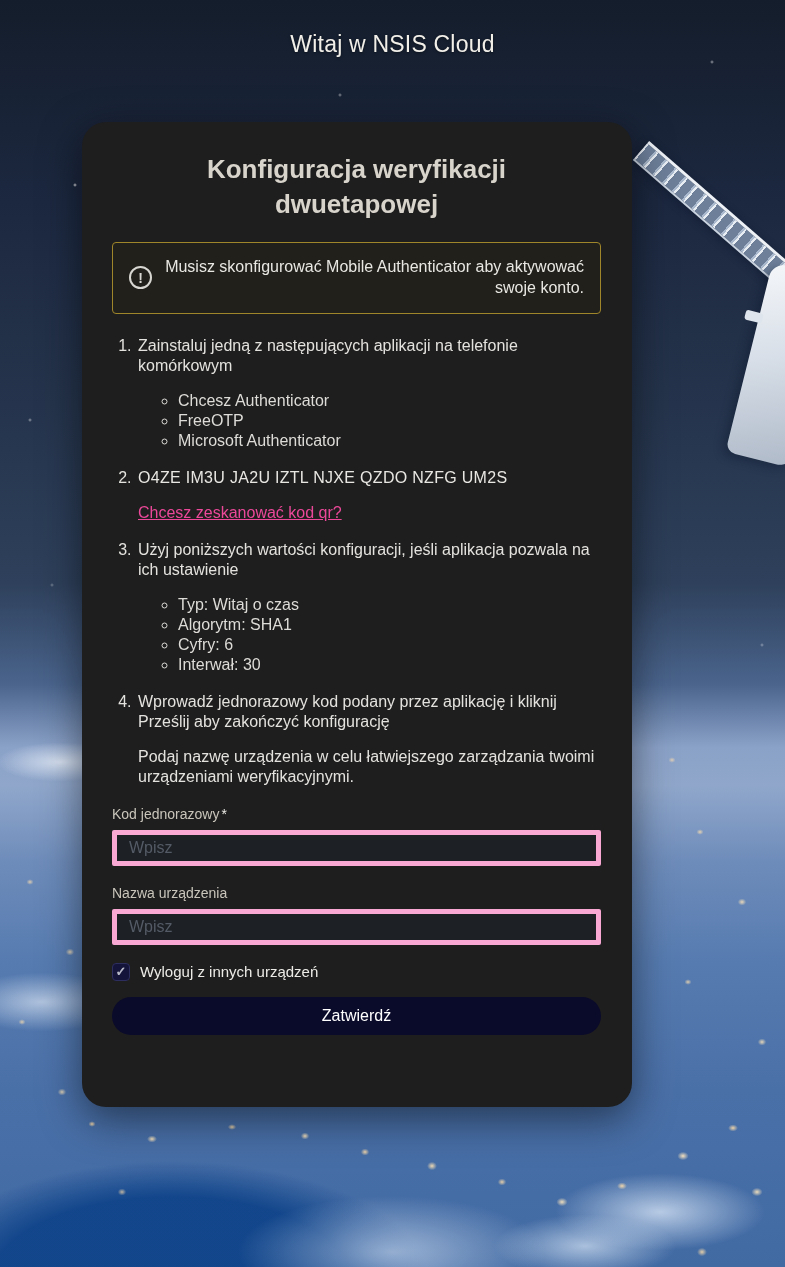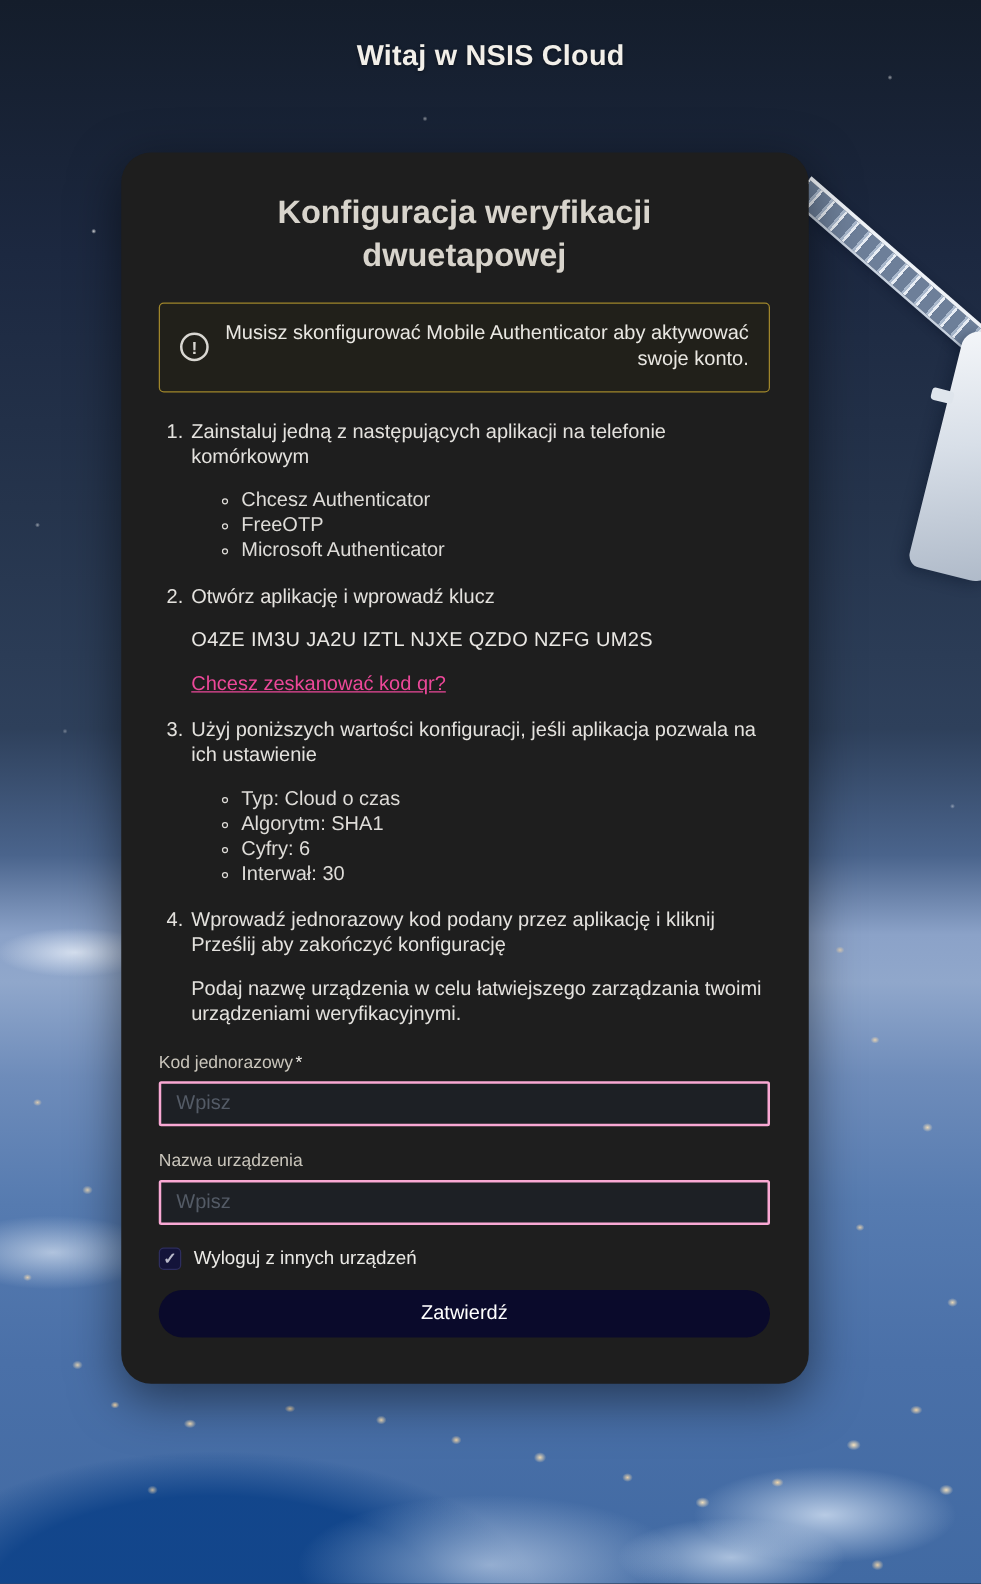--- a/index.html
+++ b/index.html
@@ -80,27 +80,27 @@
     z-index:1;
   }
   .sat-body::before {
     content:""; position:absolute; left:-14px; top:52px; width:18px; height:10px;
     background:#dfe5ec; border-radius:3px;
   }
 
   
   .page-title {
     position:absolute; top:31px; left:0; width:100%; z-index:2;
-    text-align:center; color:#f2efe9; font-size:23px; font-weight:bold;
+    text-align:center; color:#f2efe9; font-size:23px; font-weight:normal;
     letter-spacing:.2px;
     text-shadow:0 1px 3px rgba(0,0,0,.4);
   }
 
   .card {
-    position:absolute; left:97px; top:122px; width:550px; height:985px; z-index:2;
+    position:absolute; left:82px; top:122px; width:550px; height:985px; z-index:2;
     background:#1e1e1e; border-radius:24px;
     padding:30px 31px 34px 30px;
     box-shadow:0 12px 40px rgba(0,0,0,.5);
     color:#e4e2de;
     overflow:hidden;
   }
 
   .card-title {
     text-align:center; color:#d8d4cc; font-size:26px; font-weight:bold;
     line-height:1.35; padding:0 30px; margin-bottom:20px;
@@ -134,21 +134,21 @@
     display:inline-block; margin-top:15px; color:#ec4899;
     text-decoration:underline; font-size:16px; cursor:pointer;
   }
   .step-note { margin-top:15px; line-height:20px; color:#e4e2de; }
 
   .form-group { margin-top:19px; }
   .field-label { display:block; font-size:14px; color:#c9c5bb; margin-bottom:8px; }
   .required-mark { color:#efede8; margin-left:2px; }
   .text-input {
     width:100%; height:36px; background:#1d2025;
-    border:2px solid #f9a8d4; border-radius:2px;
+    border:5px solid #f9a8d4; border-radius:2px;
     color:#e6e6e6; font-size:16px; padding:0 12px;
     font-family:"Liberation Sans", sans-serif;
     outline:none;
   }
   .text-input::placeholder { color:#545b66; }
 
   .checkbox-row { margin-top:18px; display:flex; align-items:center; gap:10px; }
   .checkbox {
     width:18px; height:18px; border-radius:4px;
     background:#14143a; border:1px solid #2d2d5e;
@@ -187,28 +187,27 @@
   <ol class="steps">
     <li>
       <span>Zainstaluj jedną z następujących aplikacji na telefonie komórkowym</span>
       <ul>
         <li>Chcesz Authenticator</li>
         <li>FreeOTP</li>
         <li>Microsoft Authenticator</li>
       </ul>
     </li>
     <li>
-      <span>Otwórz aplikację i wprowadź klucz</span>
       <p class="totp-key">O4ZE IM3U JA2U IZTL NJXE QZDO NZFG UM2S</p>
       <a class="qr-link" href="#">Chcesz zeskanować kod qr?</a>
     </li>
     <li>
       <span>Użyj poniższych wartości konfiguracji, jeśli aplikacja pozwala na ich ustawienie</span>
       <ul>
-        <li>Typ: Cloud o czas</li>
+        <li>Typ: Witaj o czas</li>
         <li>Algorytm: SHA1</li>
         <li>Cyfry: 6</li>
         <li>Interwał: 30</li>
       </ul>
     </li>
     <li>
       <span>Wprowadź jednorazowy kod podany przez aplikację i kliknij Prześlij aby zakończyć konfigurację</span>
       <p class="step-note">Podaj nazwę urządzenia w celu łatwiejszego zarządzania twoimi urządzeniami weryfikacyjnymi.</p>
     </li>
   </ol>

